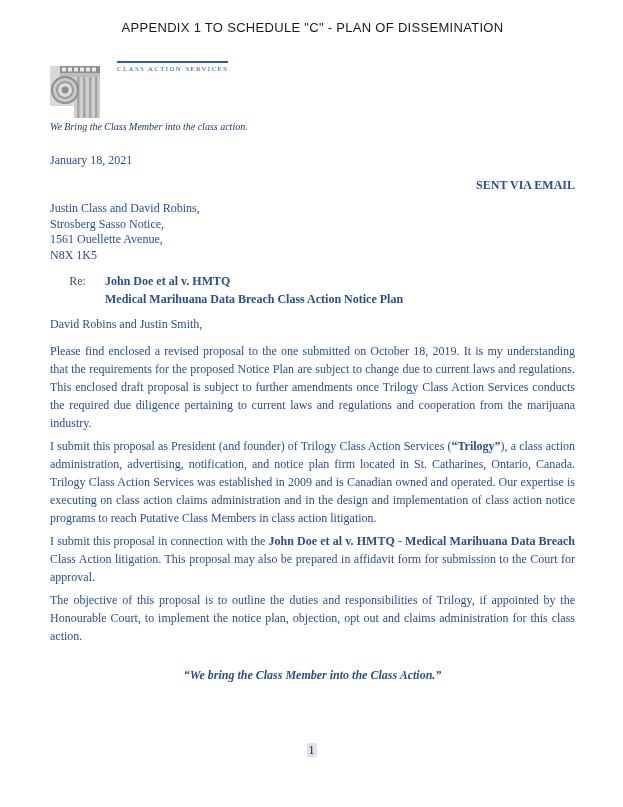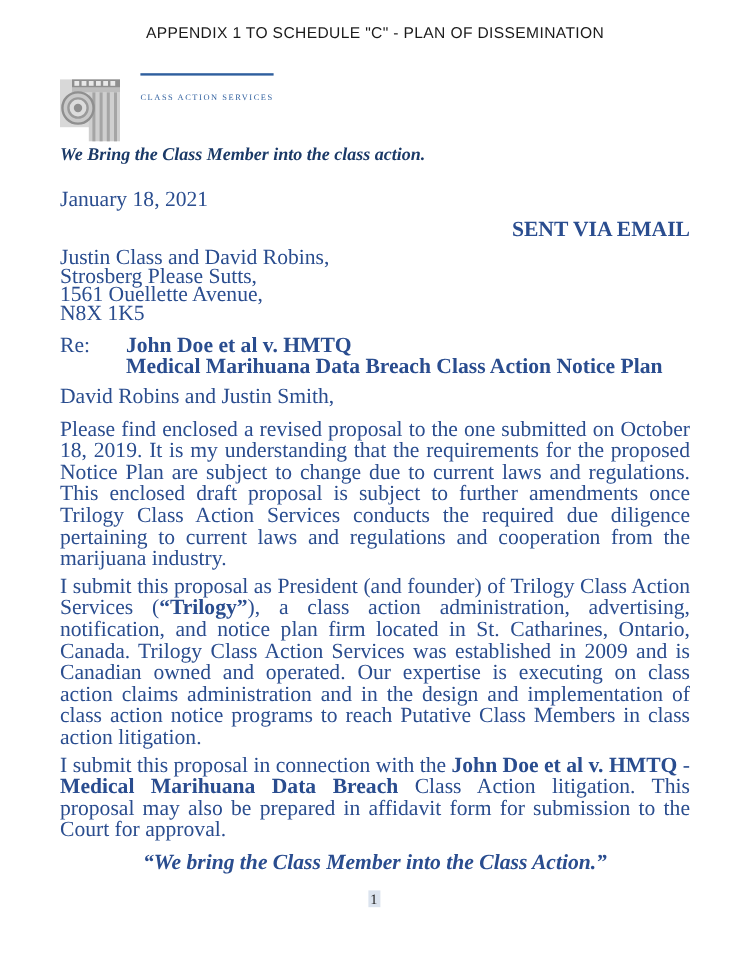--- a/index.html
+++ b/index.html
@@ -22,39 +22,39 @@
   .logo-word{margin-left:3px;padding-top:1px;}
   .trilogy{
     font-family:"Liberation Serif", serif;color:#2F5F9E;
     font-size:23px;line-height:30px;letter-spacing:1px;white-space:nowrap;
   }
   .trilogy .cap{font-size:33px;}
   .logo-sub{
     font-family:"Liberation Serif", serif;color:#2F5F9E;
     font-size:7px;letter-spacing:1.3px;white-space:nowrap;
     border-top:2px solid #2F5F9E;
-    margin:-6px 4px 0 14px;padding-top:14px;width:max-content;
+    margin:-6px 4px 0 14px;padding-top:2px;width:max-content;
   }
   .logo-tagline{
-    font-family:"Liberation Serif", serif;font-style:italic;font-weight:bold;
-    font-size:15px;color:#1B3A68;margin-top:3px;white-space:nowrap;
+    font-family:"Liberation Serif", serif;font-style:italic;font-weight:normal;
+    font-size:10px;color:#1B3A68;margin-top:3px;white-space:nowrap;
   }
   
-  .t{font-size:18px;line-height:18px;}
+  .t{font-size:12px;line-height:18px;}
   .meta-date{margin-top:19px;}
   .sent{margin-top:7px;font-weight:bold;text-align:right;}
   .recipient{margin-top:7px;line-height:15.6px;}
   .re-row{margin-top:9px;display:flex;}
-  .re-label{flex:0 0 55px;}
+  .re-label{flex:0 0 55px;text-align:center;}
   .re-content{font-weight:bold;}
   .salutation{margin-top:7px;}
   .para{margin:5px 0 0 0;text-align:justify;}
   .para.first{margin-top:9px;}
   .closing-tagline{
-    margin-top:9px;text-align:center;font-weight:bold;font-style:italic;
+    margin-top:21px;text-align:center;font-weight:bold;font-style:italic;
   }
   .page-number-wrap{position:absolute;bottom:49px;left:0;right:0;text-align:center;}
   .page-number{
     display:inline-block;font-size:12px;color:#1a1a1a;
     background:#dbe3ee;padding:0 2px;line-height:14px;
   }
   b{font-weight:bold;}
 </style>
 </head>
 <body>
@@ -90,21 +90,21 @@
     </div>
     <div class="logo-tagline">We Bring the Class Member into the class action.</div>
   </div>
 
   <div class="t meta-date">January 18, 2021</div>
 
   <div class="t sent">SENT VIA EMAIL</div>
 
   <div class="t recipient">
     <div>Justin Class and David Robins,</div>
-    <div>Strosberg Please Sutts,</div>
+    <div>Strosberg Sasso Notice,</div>
     <div>1561 Ouellette Avenue,</div>
     <div>N8X 1K5</div>
   </div>
 
   <div class="t re-row">
     <span class="re-label">Re:</span>
     <div class="re-content">
       <div>John Doe et al v. HMTQ</div>
       <div>Medical Marihuana Data Breach Class Action Notice Plan</div>
     </div>
@@ -112,20 +112,21 @@
 
   <div class="t salutation">David Robins and Justin Smith,</div>
 
   <p class="t para first"><span>Please find enclosed a revised proposal to the one submitted on October 18, 2019.  It is my understanding that the requirements for the proposed Notice Plan are subject to change due to current laws and regulations.  This enclosed draft proposal is subject to further amendments once Trilogy Class Action Services conducts the required due diligence pertaining to current laws and regulations and cooperation from the marijuana industry.</span></p>
 
   <p class="t para"><span>I submit this proposal as President (and founder) of Trilogy Class Action Services (</span><b>“Trilogy”</b><span>), a class action administration, advertising, notification, and notice plan firm located in St. Catharines, Ontario, Canada.  Trilogy Class Action Services was established in 2009 and is Canadian owned and operated. Our expertise is executing on class action claims administration and in the design and implementation of class action notice programs to reach Putative Class Members in class action litigation.</span></p>
 
   <p class="t para"><span>I submit this proposal in connection with the </span><b>John Doe et al v. HMTQ</b><span> - </span><b>Medical Marihuana Data Breach</b><span> Class Action litigation.   This proposal may also be prepared in affidavit form for submission to the Court for approval.</span></p>
 
 
+  <p class="t para"><span>The objective of this proposal is to outline the duties and responsibilities of Trilogy, if appointed by the Honourable Court, to implement the notice plan, objection, opt out and claims administration for this class action.</span></p>
 
   <div class="t closing-tagline">“We bring the Class Member into the Class Action.”</div>
 
   <div class="page-number-wrap">
     <span class="page-number">1</span>
   </div>
 
 </div>
 
 </body></html>

